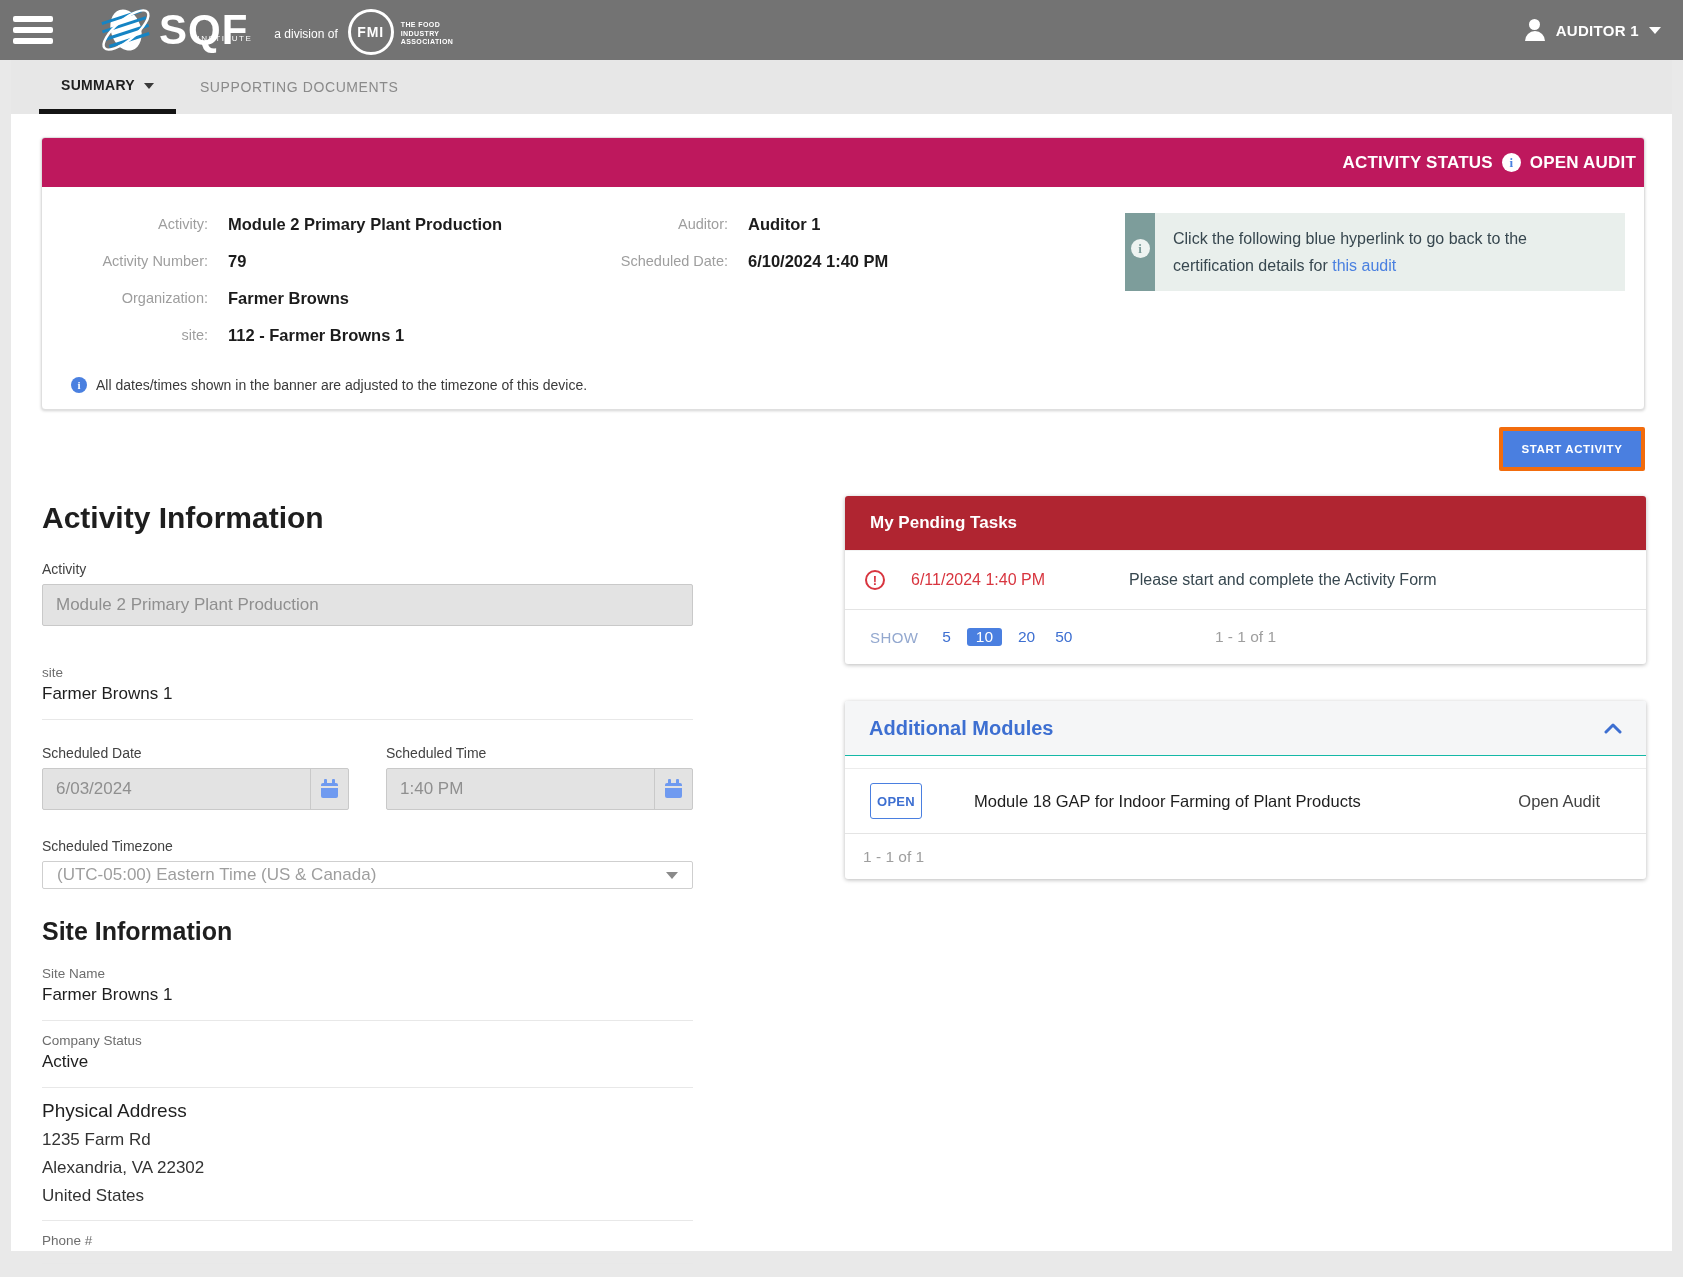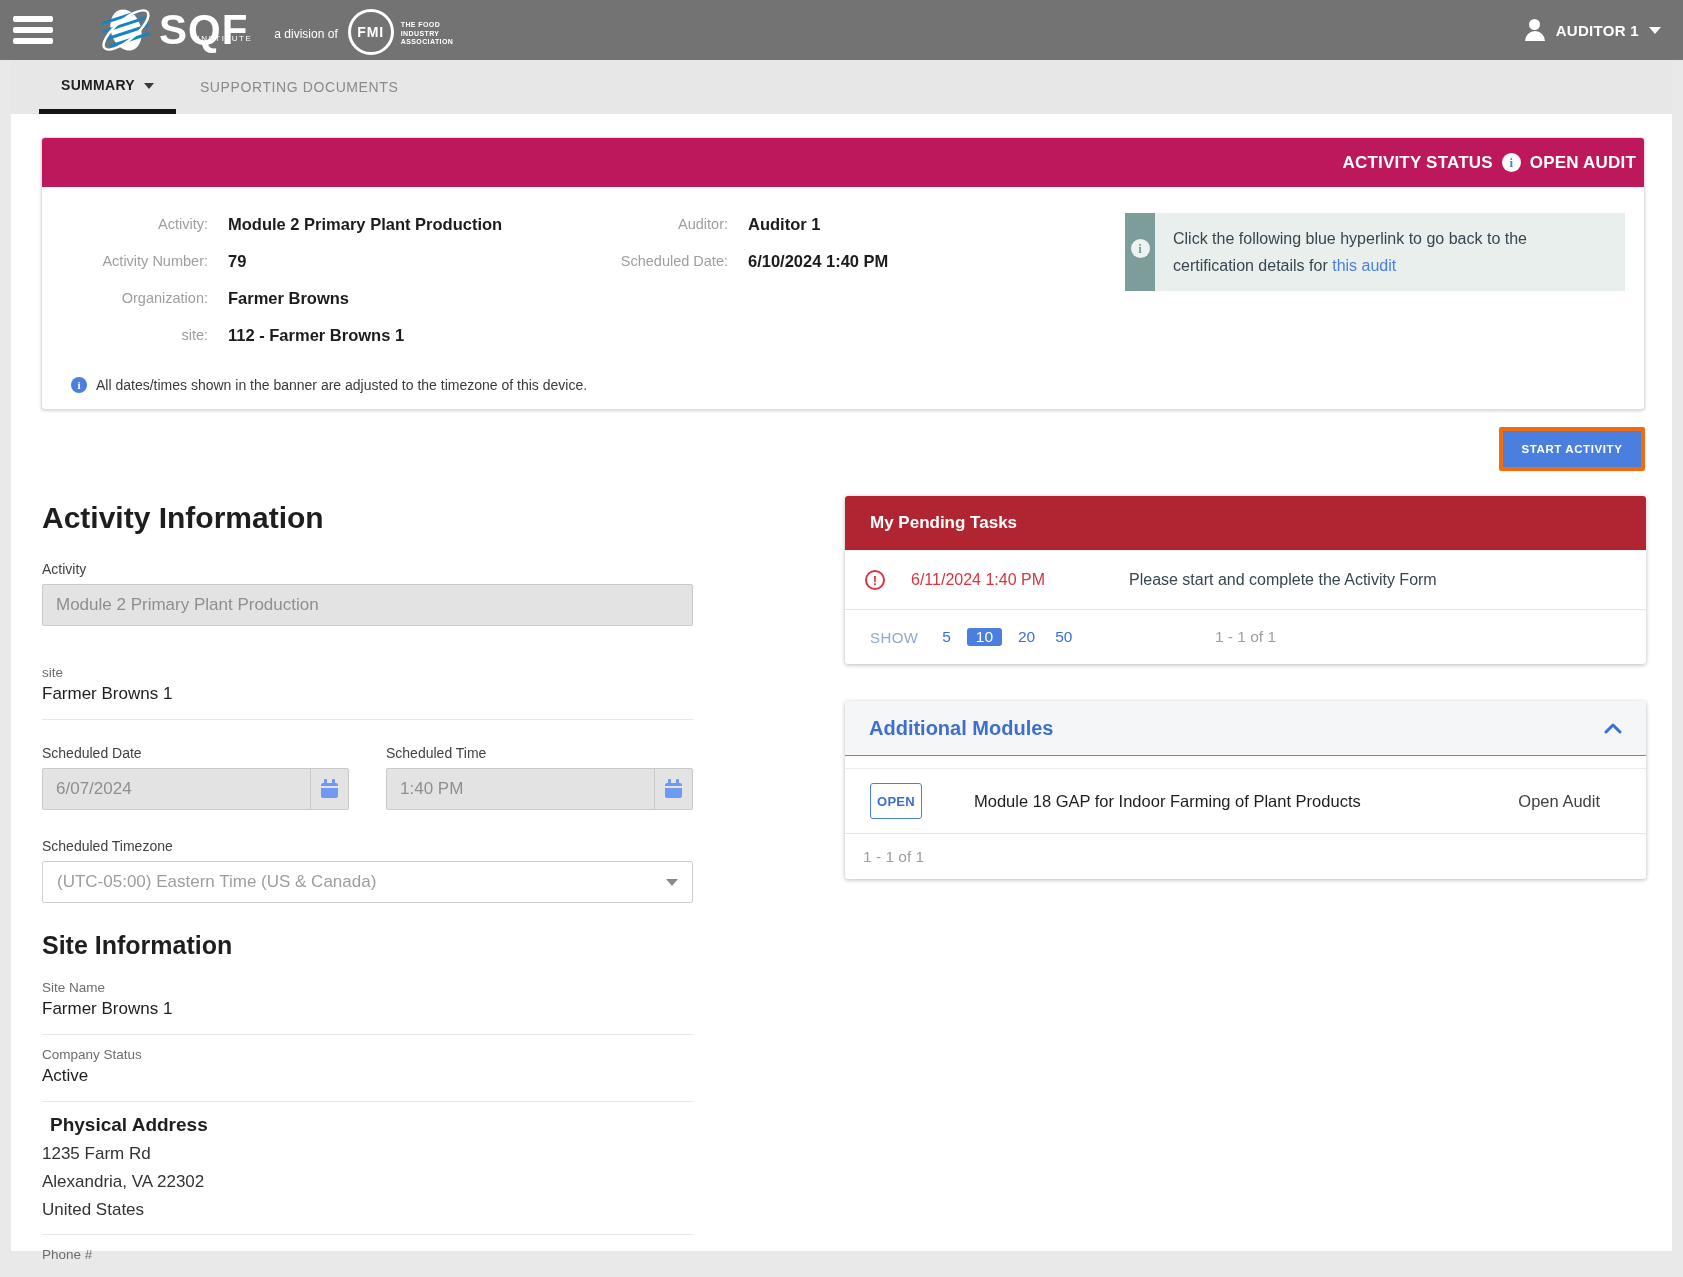--- a/index.html
+++ b/index.html
@@ -76,24 +76,24 @@
   .activity-field { margin-bottom:27px; }
   .dt-row { display:flex; gap:37px; margin-top:25px; }
   .dt-field { width:307px; }
   .dis-input.with-icon { padding:0; }
   .dis-input .txt { flex:1; padding-left:13px; }
   .icon-cell { width:38px; height:100%; border-left:1px solid #c9c9c9; display:flex; align-items:center; justify-content:center; }
   .cal-icon { width:17px; height:15px; background:#6f9af0; border-radius:2px; position:relative; margin-top:3px; }
   .cal-icon::before { content:""; position:absolute; top:-4px; left:3px; width:3px; height:5px; background:#6f9af0; box-shadow:8px 0 0 #6f9af0; border-radius:1px; }
   .cal-icon::after { content:""; position:absolute; top:3px; left:0; right:0; height:2px; background:#e3e3e3; }
   .tz-field { margin-top:28px; }
-  .select-box { height:42px; background:#fff; border:1px solid #cfcfcf; border-radius:2px; display:flex; align-items:center; justify-content:space-between; padding:0 14px; color:#9e9e9e; font-size:17px; cursor:pointer;text-align:right; }
+  .select-box { height:28px; background:#fff; border:1px solid #cfcfcf; border-radius:2px; display:flex; align-items:center; justify-content:space-between; padding:0 14px; color:#9e9e9e; font-size:17px; cursor:pointer;text-align:right; }
   .caret-down-gray { width:0; height:0; border-left:6px solid transparent; border-right:6px solid transparent; border-top:7px solid #8a8a8a; }
   .addr-block { padding:12px 0 14px; border-bottom:1px solid #e8e8e8; }
-  .addr-title { font-size:19px; font-weight:bold; color:#1e1e1e;margin-left:8px; }
+  .addr-title { font-size:19px; font-weight:normal; color:#1e1e1e; }
   .addr-line { font-size:17px; color:#333; margin-top:8px; }
 
   
   .card { background:#fff; border-radius:3px; box-shadow:0 1px 4px rgba(0,0,0,.28); }
   .pending-head { height:54px; background:#b02531; border-radius:3px 3px 0 0; display:flex; align-items:center; padding-left:25px; color:#fff; font-weight:bold; font-size:17px; }
   .task-row { height:60px; display:flex; align-items:center; border-bottom:1px solid #e4e4e4; font-size:16px; border-top:1px solid #f2f2f2; }
   .warn-icon { width:20px; height:20px; border:2px solid #d8353f; border-radius:50%; color:#d8353f; font-size:13px; font-weight:bold; display:flex; align-items:center; justify-content:center; margin-left:20px; flex:none; }
   .task-date { color:#d8353f; margin-left:26px; width:196px; }
   .task-msg { color:#37474f; margin-left:22px; }
   .pager { height:54px; display:flex; align-items:center; padding-left:25px; position:relative; }
@@ -239,21 +239,21 @@
 
       <div class="ro-block">
         <div class="ro-label">site</div>
         <div class="ro-value">Farmer Browns 1</div>
       </div>
 
       <div class="dt-row">
         <div class="dt-field">
           <div class="field-label">Scheduled Date</div>
           <div class="dis-input with-icon">
-            <span class="txt">6/07/2024</span>
+            <span class="txt">6/03/2024</span>
             <span class="icon-cell">
                 <span class="cal-icon"></span>
               </span>
           </div>
         </div>
         <div class="dt-field">
           <div class="field-label">Scheduled Time</div>
           <div class="dis-input with-icon">
             <span class="txt">1:40 PM</span>
             <span class="icon-cell">

